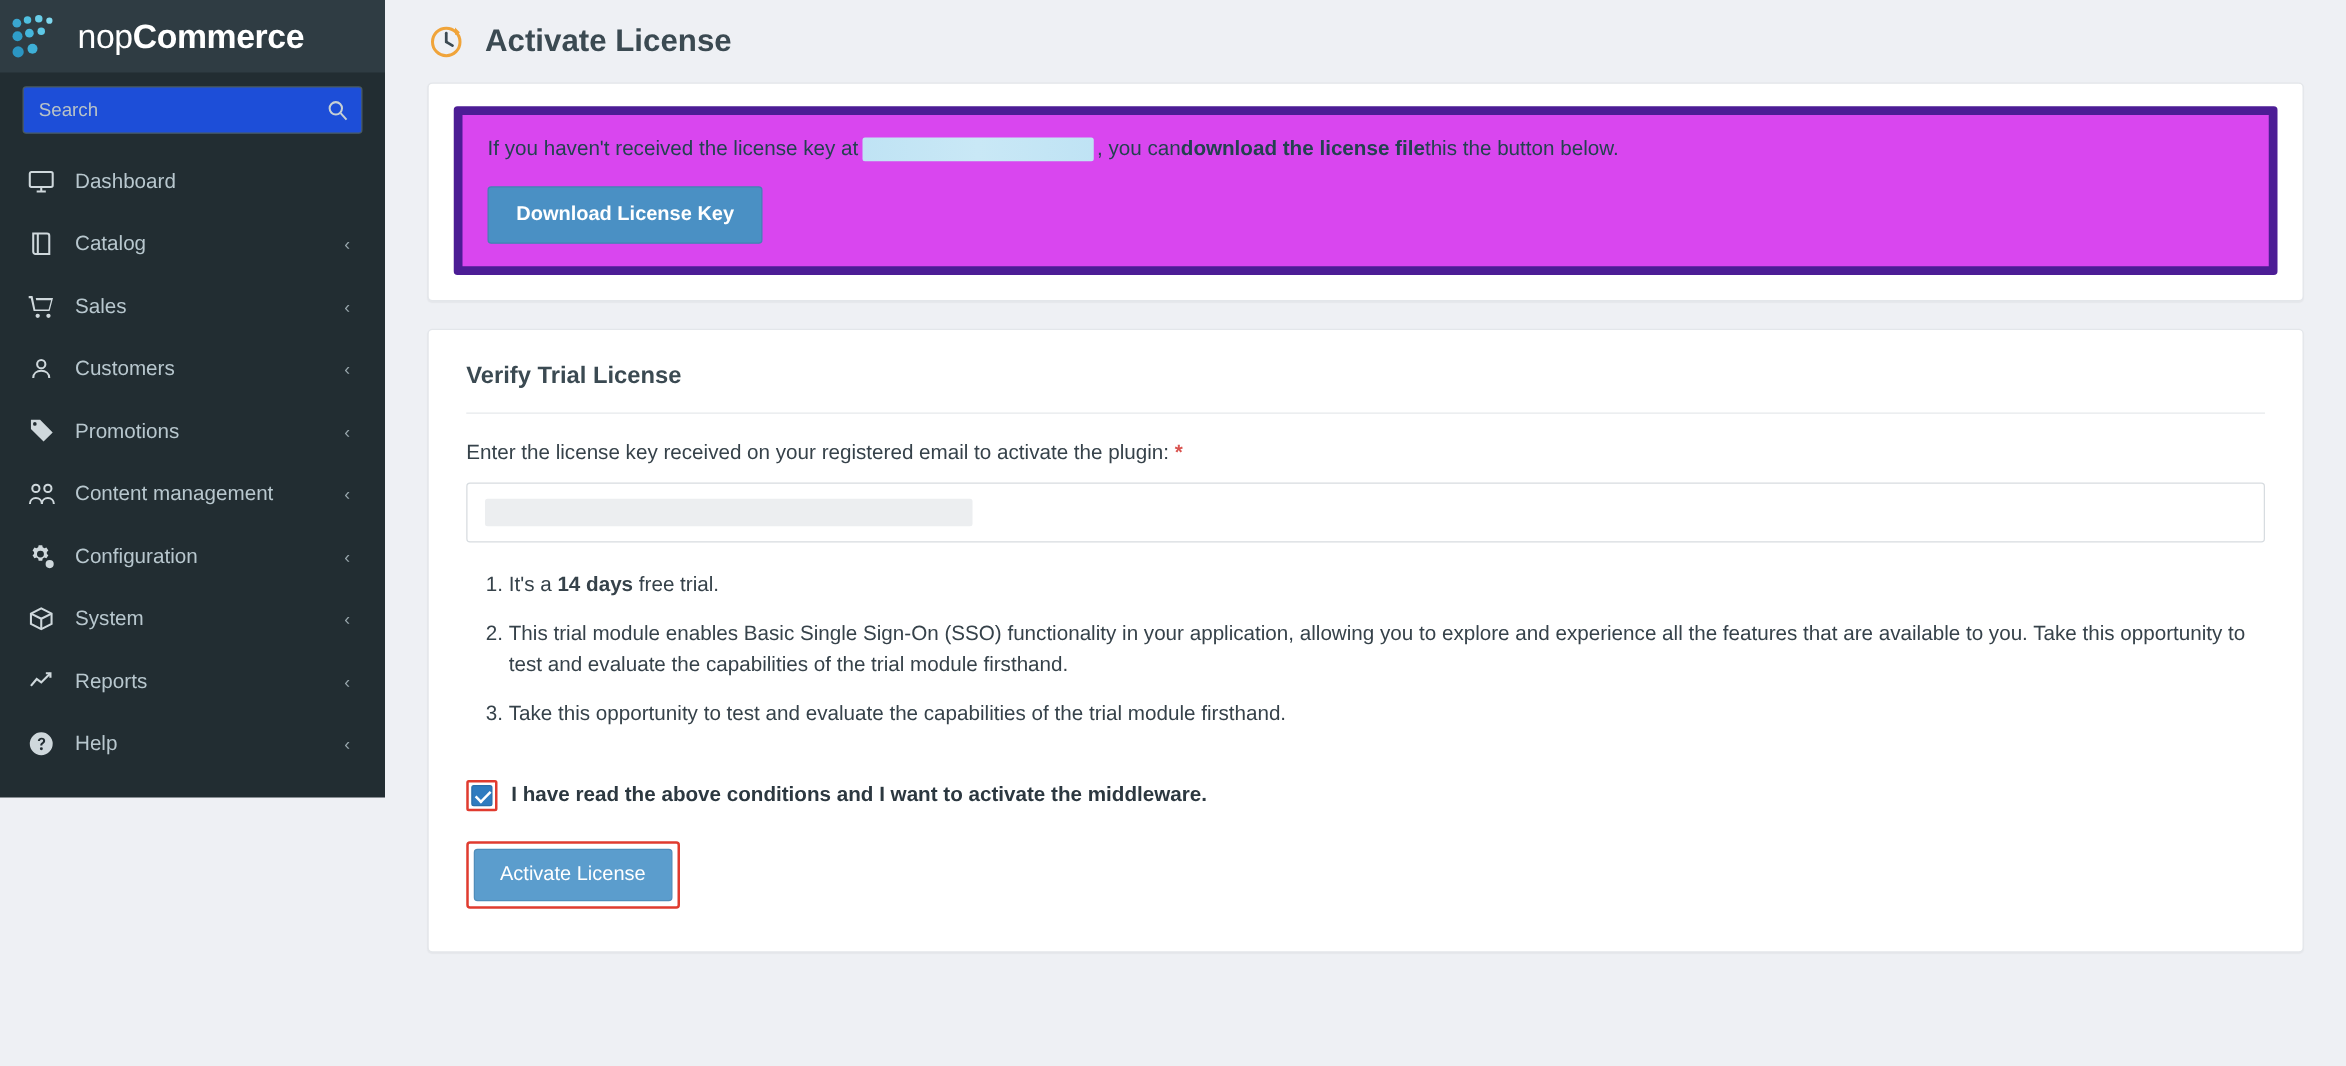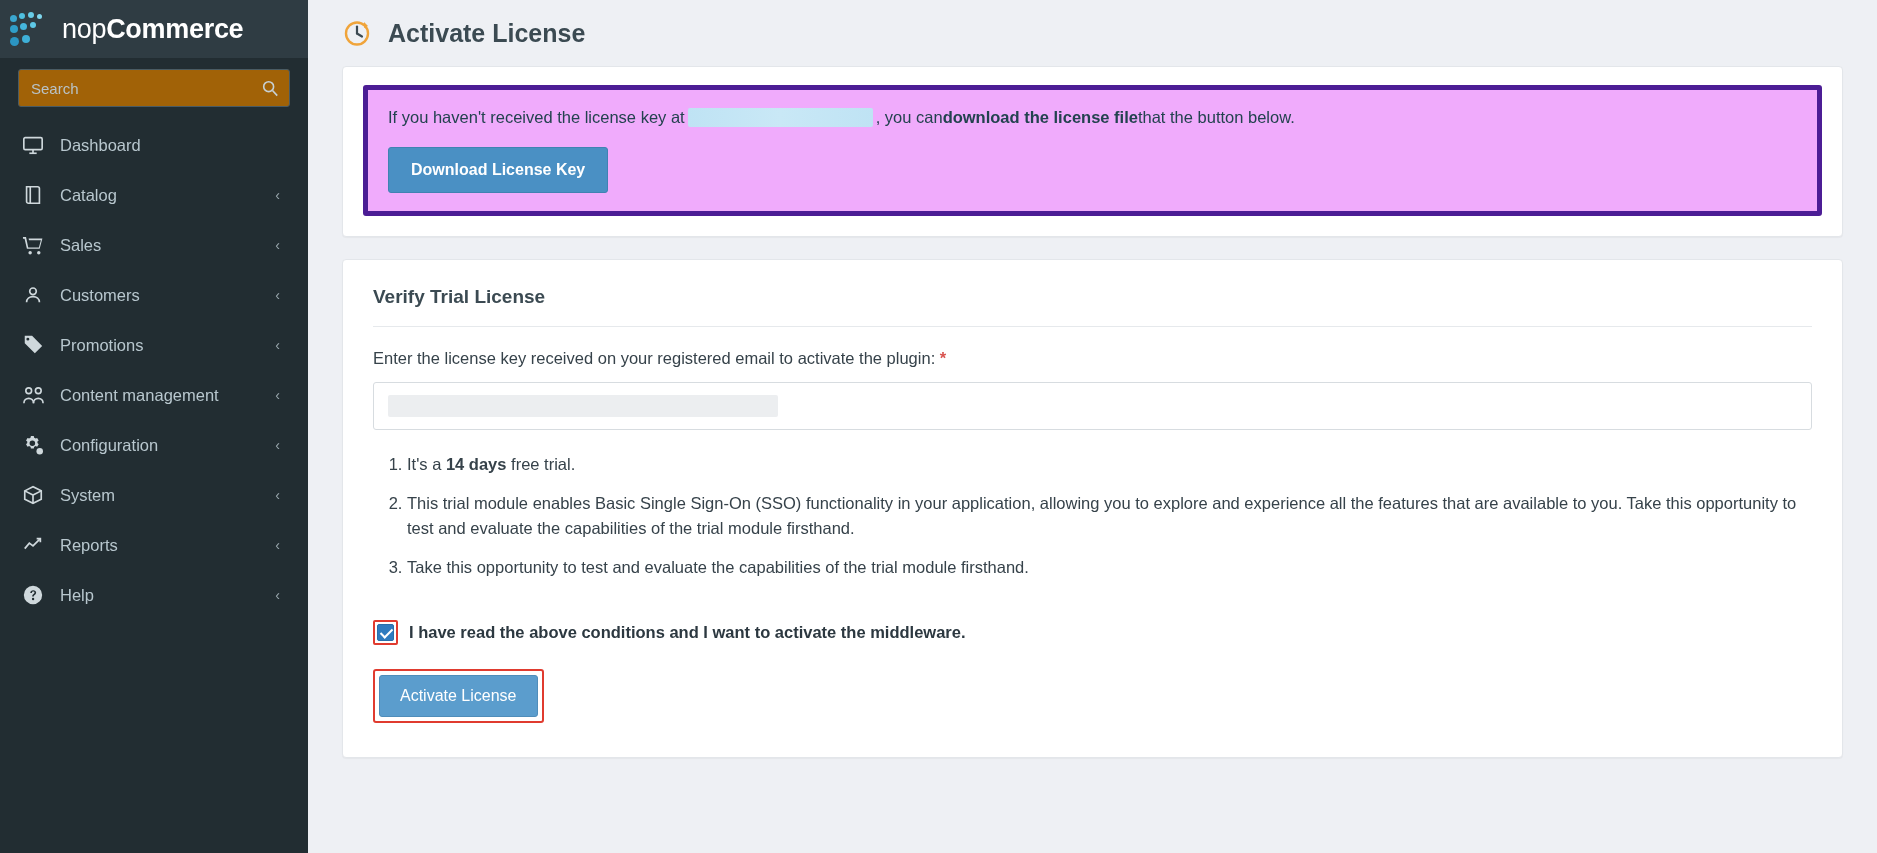--- a/index.html
+++ b/index.html
@@ -14,21 +14,21 @@
     display: flex;
     width: 1877px;
     height: 853px;
   }
 
   
   .sidebar {
     width: 308px;
     flex: 0 0 308px;
     background: #222d32;
-    height: 853px;
+    height: 638px;
     overflow: hidden;
     position: relative;
   }
   .logo-bar {
     height: 58px;
     background: #2f3c43;
     display: flex;
     align-items: center;
     padding-left: 10px;
     gap: 6px;
@@ -52,21 +52,21 @@
     white-space: nowrap;
   }
   .logo-text b { font-weight: 700; }
 
   .search-wrap {
     padding: 11px 18px 11px 18px;
   }
   .search-box {
     position: relative;
     height: 38px;
-    background: #a16207;
+    background: #1d4ed8;
     border: 1px solid #4a5b63;
     border-radius: 3px;
     display: flex;
     align-items: center;
   }
   .search-box input {
     background: transparent;
     border: 0;
     outline: none;
     color: #cfd8dc;
@@ -141,22 +141,22 @@
     background: #ffffff;
     border: 1px solid #e3e6ea;
     border-radius: 4px;
     margin: 0 34px 22px 34px;
     box-shadow: 0 1px 1px rgba(0,0,0,0.04);
   }
 
   .card-top { padding: 18px 20px 20px 20px; }
 
   .alert-info {
-    background: #f0abfc;
-    border: 5px solid #4c1d95;
+    background: #d946ef;
+    border: 7px solid #4c1d95;
     border-radius: 3px;
     padding: 16px 20px 18px 20px;
   }
   .alert-text {
     font-size: 16.5px;
     color: #23424f;
     line-height: 1.4;
     display: flex;
     align-items: center;
     flex-wrap: wrap;
@@ -446,21 +446,21 @@
     </div>
 
     <div class="card">
       <div class="card-top">
         <div class="alert-info">
           <div class="alert-text">
             <span>If you haven't received the license key at</span>
             <span class="redacted-inline"></span>
             <span>, you can </span>
             <b>download the license file</b>
-            <span> that the button below.</span>
+            <span> this the button below.</span>
           </div>
           <button class="btn btn-download">Download License Key</button>
         </div>
       </div>
     </div>
 
     <div class="card">
       <div class="card-body">
         <h2 class="section-title">Verify Trial License</h2>
 

